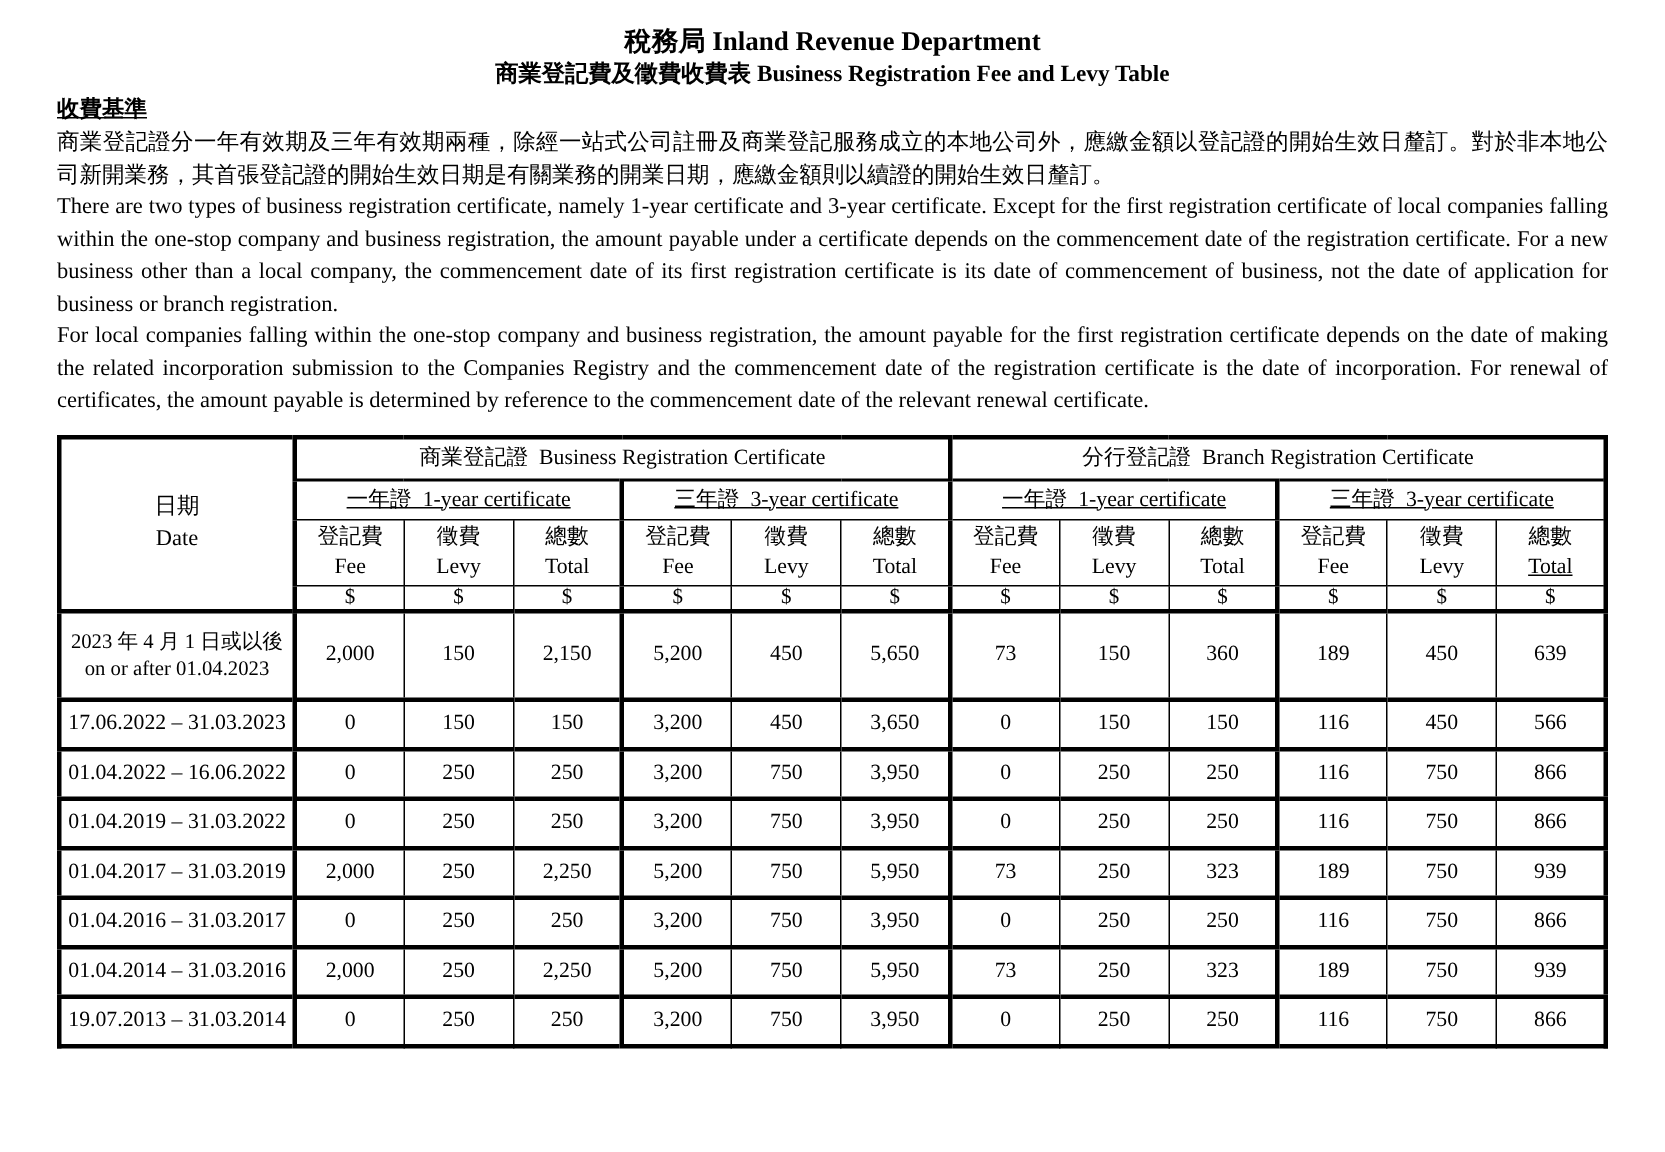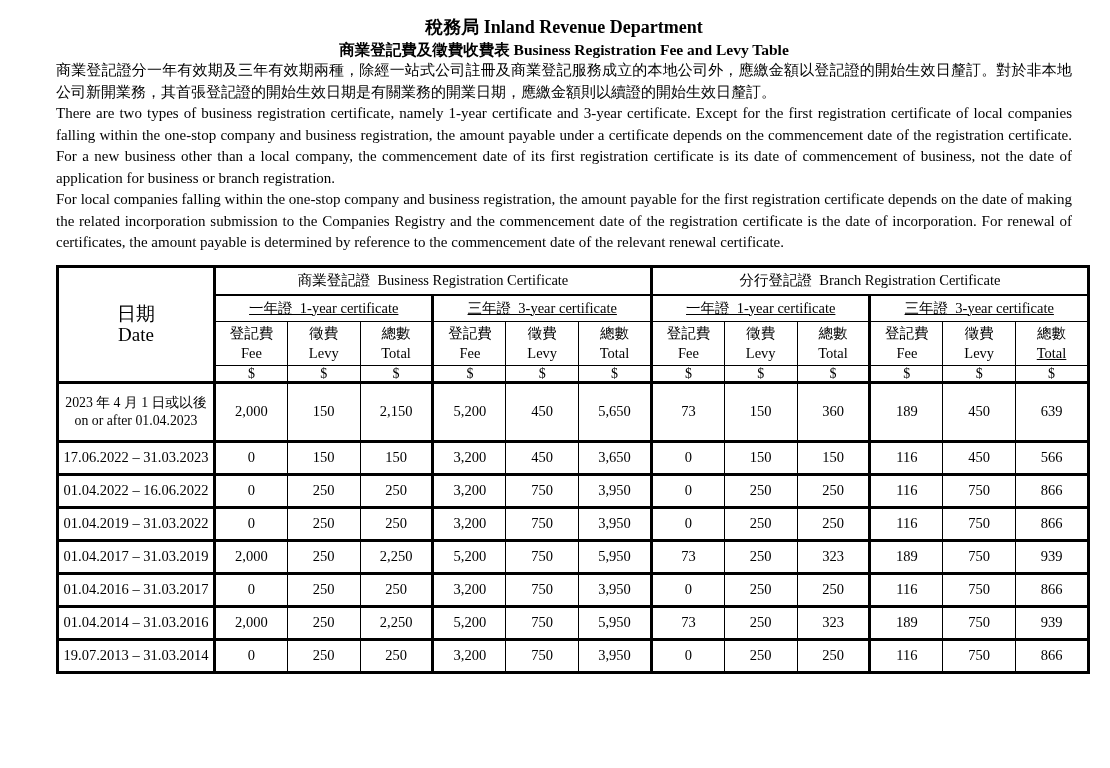--- a/index.html
+++ b/index.html
@@ -1,21 +1,21 @@
 <!DOCTYPE html>
 <html><head>
 <meta charset="utf-8">
 <style>
   html,body { margin:0; padding:0; background:#fff; }
   body {
     width:1110px; height:768px; overflow:hidden;
     font-family:"Liberation Serif","DejaVu Serif",serif;
     color:#000;
   }
-  .page { padding:16px 38px 0 56px; }
+  .page { padding:16px 38px 0 38px; }
 
   .title1 { text-align:center; font-size:18px; font-weight:bold; line-height:22px; }
   .title2 { text-align:center; font-size:15.5px; font-weight:bold; line-height:20px; margin-top:2px; }
 
   .sec-heading {
     font-size:15px; font-weight:bold; text-decoration:underline;
     margin:4px 0 2px 0; line-height:19px;
   }
   .para {
     font-size:15px; line-height:21.5px; text-align:justify;
@@ -43,33 +43,34 @@
   #fee-table .hr2 th { height:25px;text-decoration:underline; }
   #fee-table .hr3 th { height:43px; line-height:20px; }
   #fee-table .hr4 th { height:15px; font-size:14px; line-height:15px; border-bottom:3px solid #000; }
   #fee-table tbody td {
     font-size:14.5px;
     border-top:3px solid #000;
     height:30px;
   }
   #fee-table tbody tr.tall td { height:56px; }
   #fee-table .bL { border-left:3px solid #000; }
-  #fee-table .date-col { width:150px; font-size:19px; line-height:21px; }
+  #fee-table .date-col { width:150px; font-size:15px; line-height:21px; }
   #fee-table .date-cell { font-size:14.5px; }
   #fee-table .date-cell .two { font-size:13.8px; line-height:18px; }
   #fee-table .u { text-decoration:underline; }
 </style>
 </head>
 <body>
 
 <div class="page">
 
   <div class="title1">稅務局 Inland Revenue Department</div>
   <div class="title2">商業登記費及徵費收費表  Business Registration Fee and Levy Table</div>
 
+  <div class="sec-heading">收費基準</div>
   <p class="para">商業登記證分一年有效期及三年有效期兩種，除經一站式公司註冊及商業登記服務成立的本地公司外，應繳金額以登記證的開始生效日釐訂。對於非本地公司新開業務，其首張登記證的開始生效日期是有關業務的開業日期，應繳金額則以續證的開始生效日釐訂。</p>
 
   <p class="para">There are two types of business registration certificate, namely 1-year certificate and 3-year certificate. Except for the first registration certificate of local companies falling within the one-stop company and business registration, the amount payable under a certificate depends on the commencement date of the registration certificate. For a new business other than a local company, the commencement date of its first registration certificate is its date of commencement of business, not the date of application for business or branch registration.</p>
   <p class="para">For local companies falling within the one-stop company and business registration, the amount payable for the first registration certificate depends on the date of making the related incorporation submission to the Companies Registry and the commencement date of the registration certificate is the date of incorporation. For renewal of certificates, the amount payable is determined by reference to the commencement date of the relevant renewal certificate.</p>
 
   <table id="fee-table">
     <thead>
         <tr class="hr1">
           <th class="date-col" rowspan="4">
             <div>日期</div>

